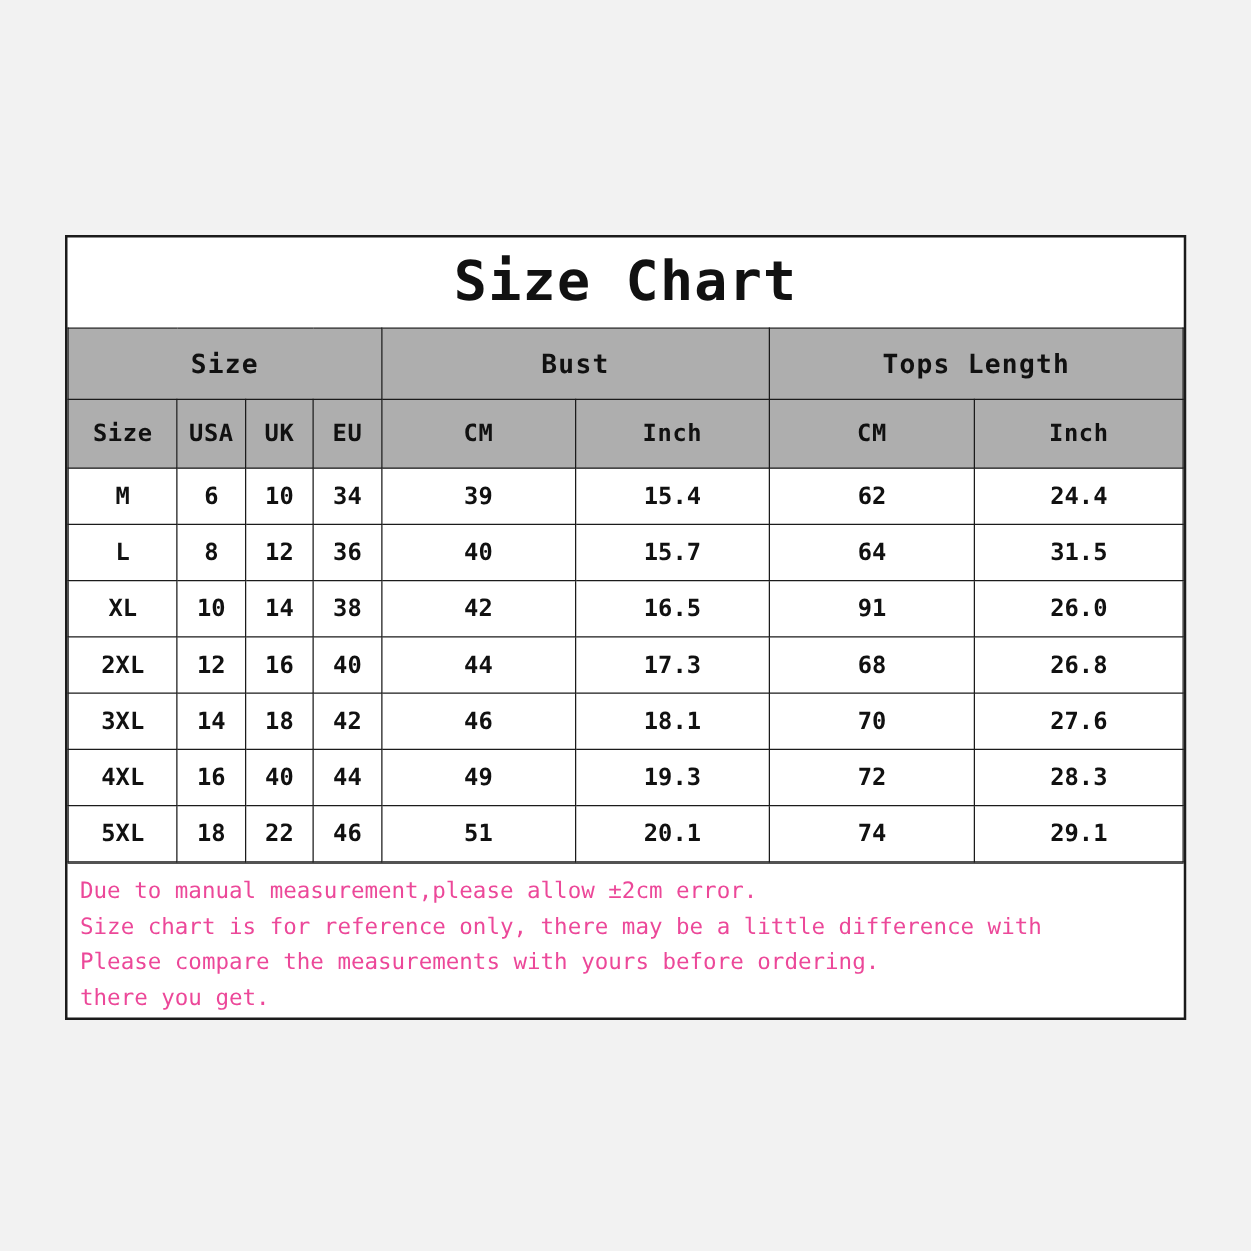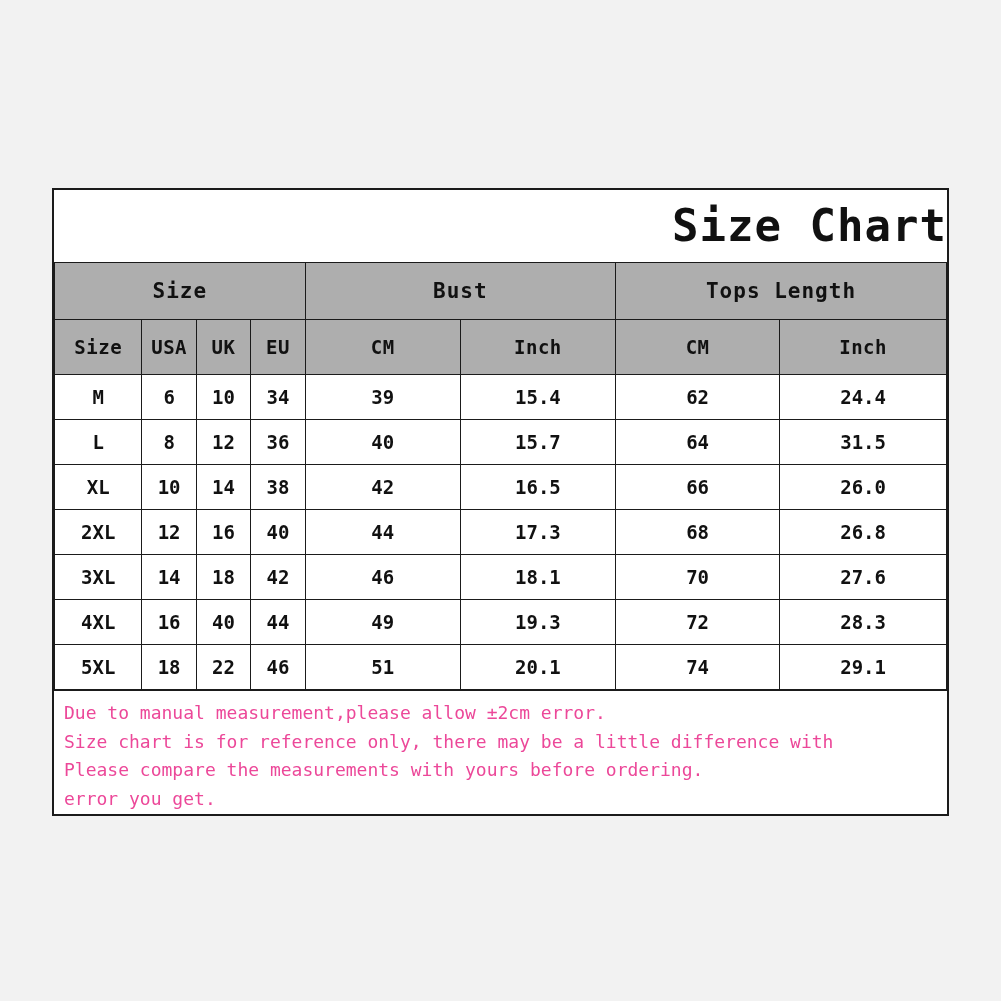--- a/index.html
+++ b/index.html
@@ -22,21 +22,21 @@
     top: 188px;
     width: 897px;
     height: 628px;
     background: #ffffff;
     border: 2px solid #1b1b1b;
     box-sizing: border-box;
   }
   .chart-title {
     height: 72px;
     line-height: 72px;
-    text-align: right;
+    text-align: center;
     font-size: 44px;
     font-weight: bold;
     color: #111111;
     letter-spacing: 1px;
     font-family: "DejaVu Sans Mono", monospace;
   }
   table.size-table {
     width: 100%;
     border-collapse: collapse;
     table-layout: fixed;
@@ -149,21 +149,21 @@
           <td class="num">64</td>
           <td class="num">31.5</td>
         </tr>
         <tr class="data-row">
           <td>XL</td>
           <td class="num">10</td>
           <td class="num">14</td>
           <td class="num">38</td>
           <td class="num">42</td>
           <td class="num">16.5</td>
-          <td class="num">66</td>
+          <td class="num">91</td>
           <td class="num">26.0</td>
         </tr>
         <tr class="data-row">
           <td>2XL</td>
           <td class="num">12</td>
           <td class="num">16</td>
           <td class="num">40</td>
           <td class="num">44</td>
           <td class="num">17.3</td>
           <td class="num">68</td>
@@ -199,17 +199,17 @@
           <td class="num">74</td>
           <td class="num">29.1</td>
         </tr>
       </tbody>
     </table>
 
     <div class="notes">
       <div>Due to manual measurement,please allow ±2cm error.</div>
       <div>Size chart is for reference only, there may be a little difference with</div>
       <div>Please compare the measurements with yours before ordering.</div>
-      <div>error you get.</div>
+      <div>there you get.</div>
     </div>
 
   </div>
 </div>
 
 </body></html>

